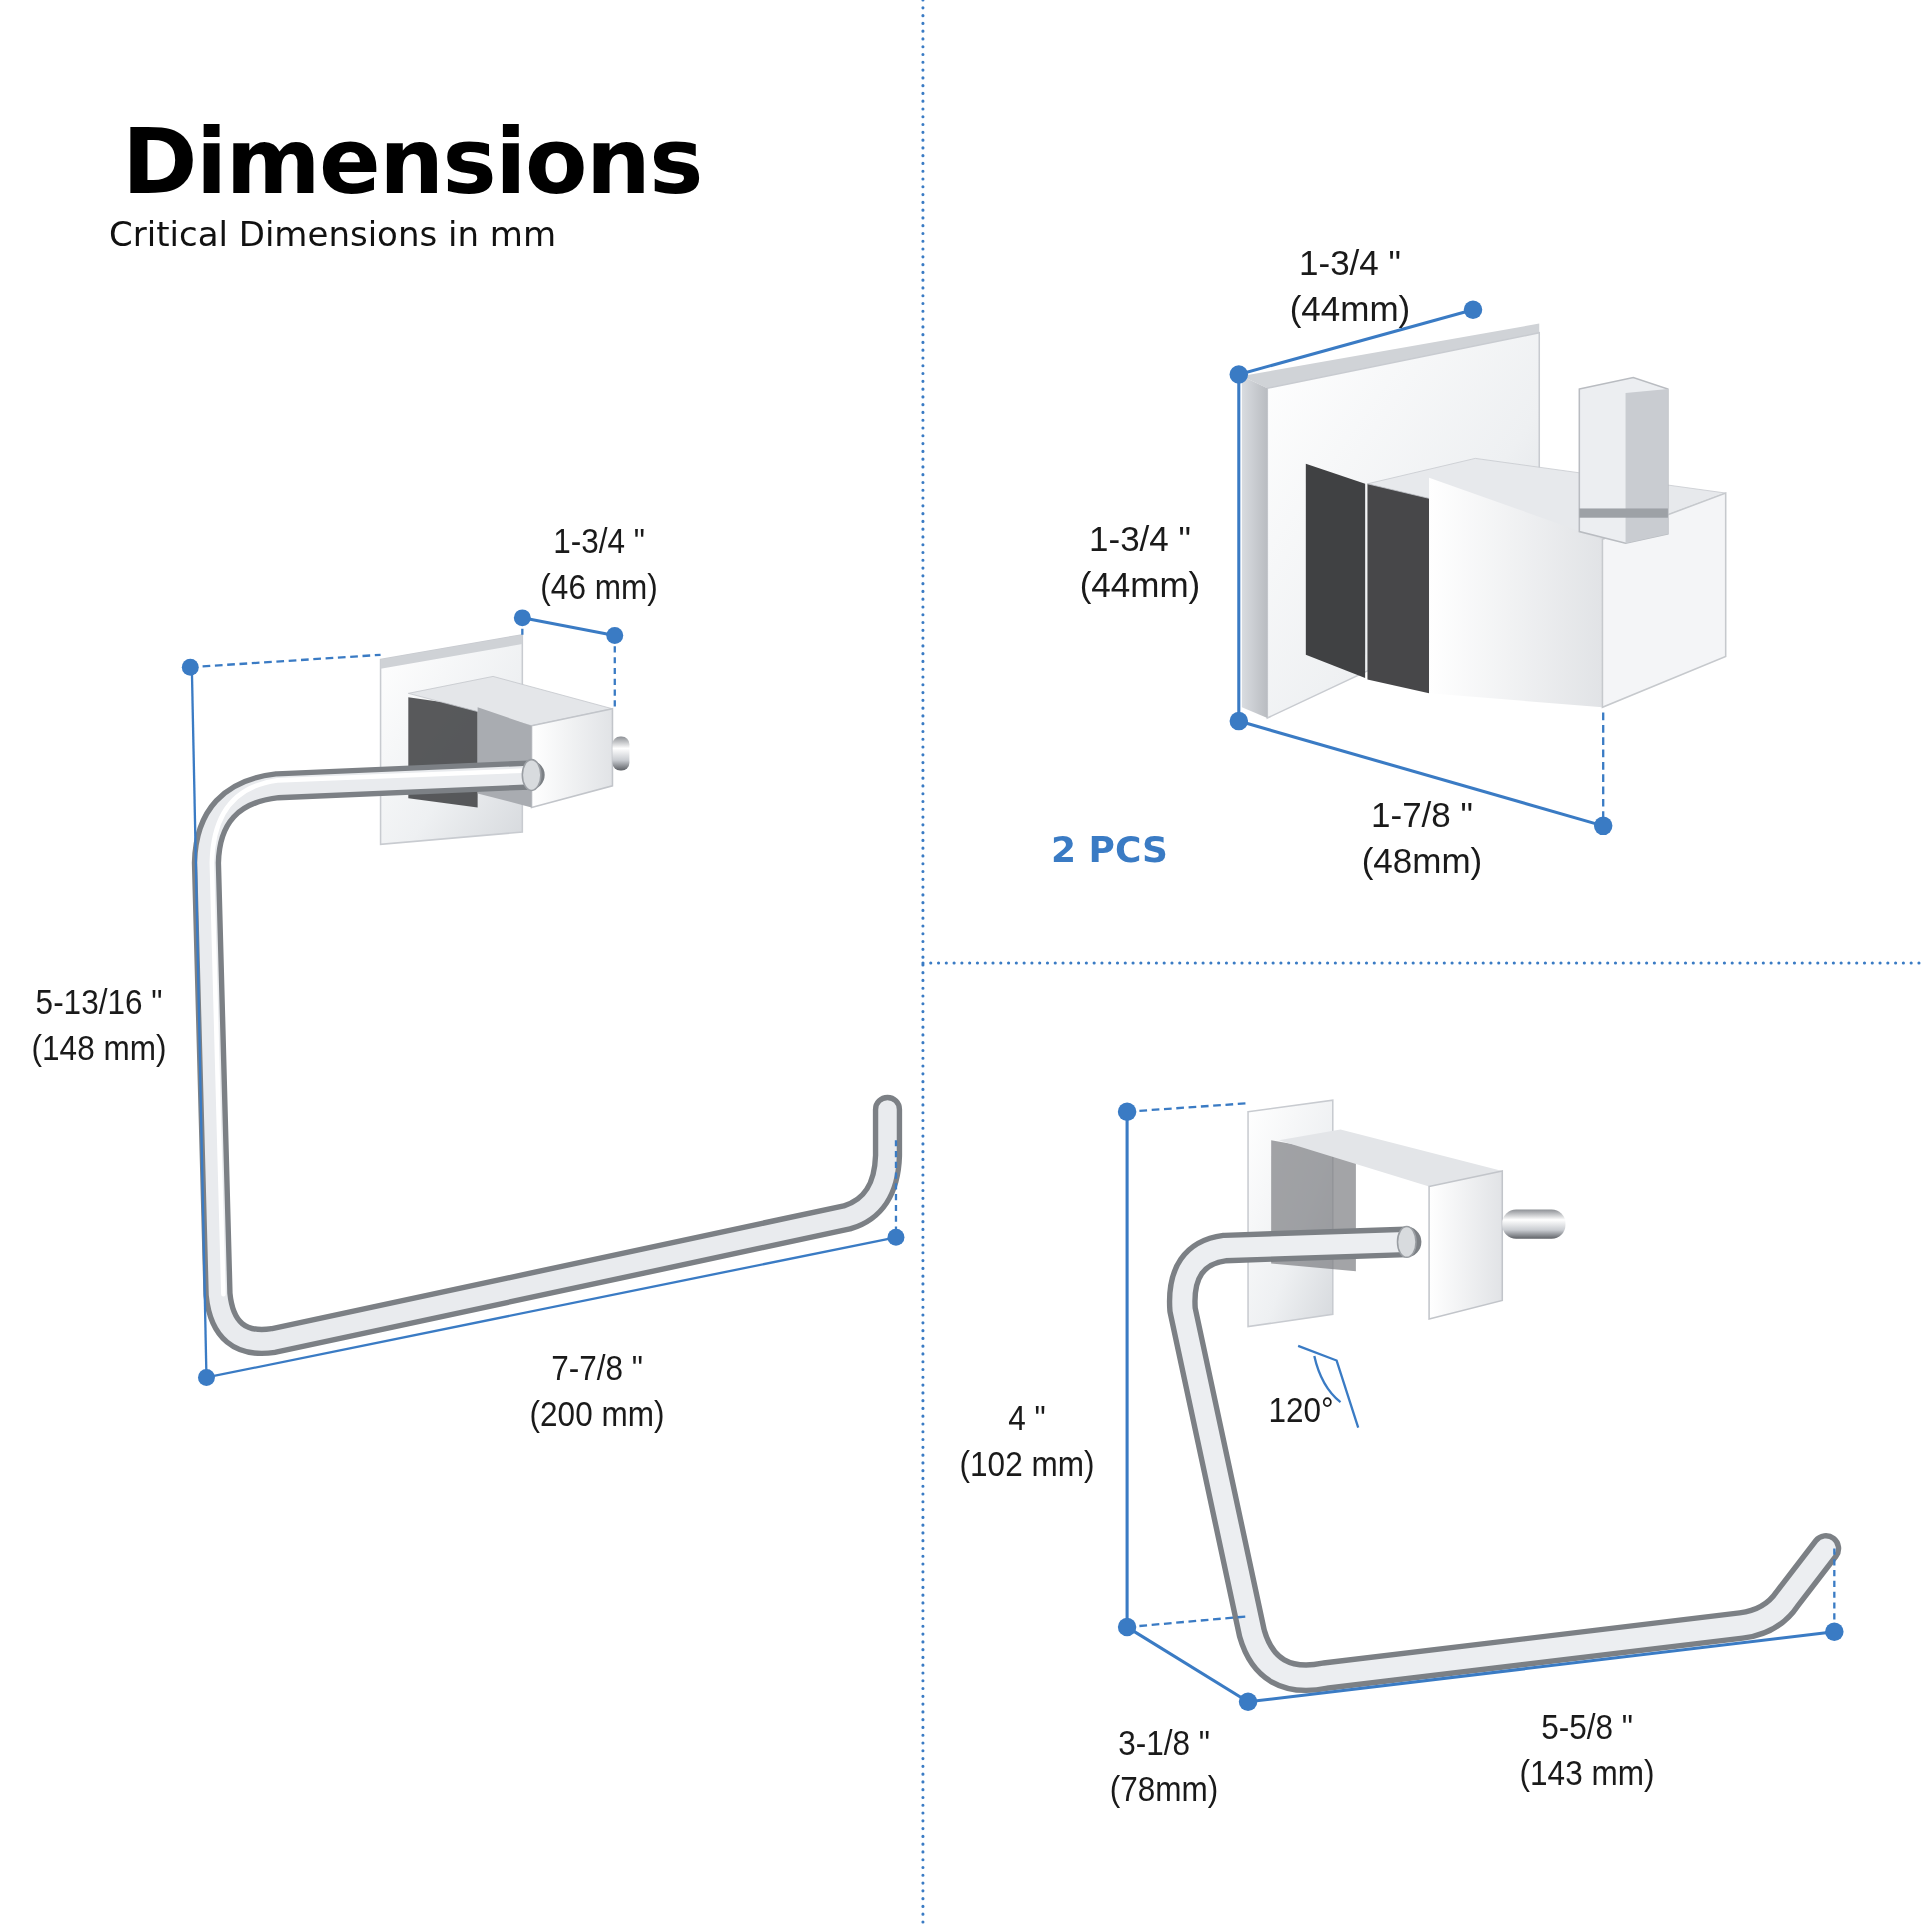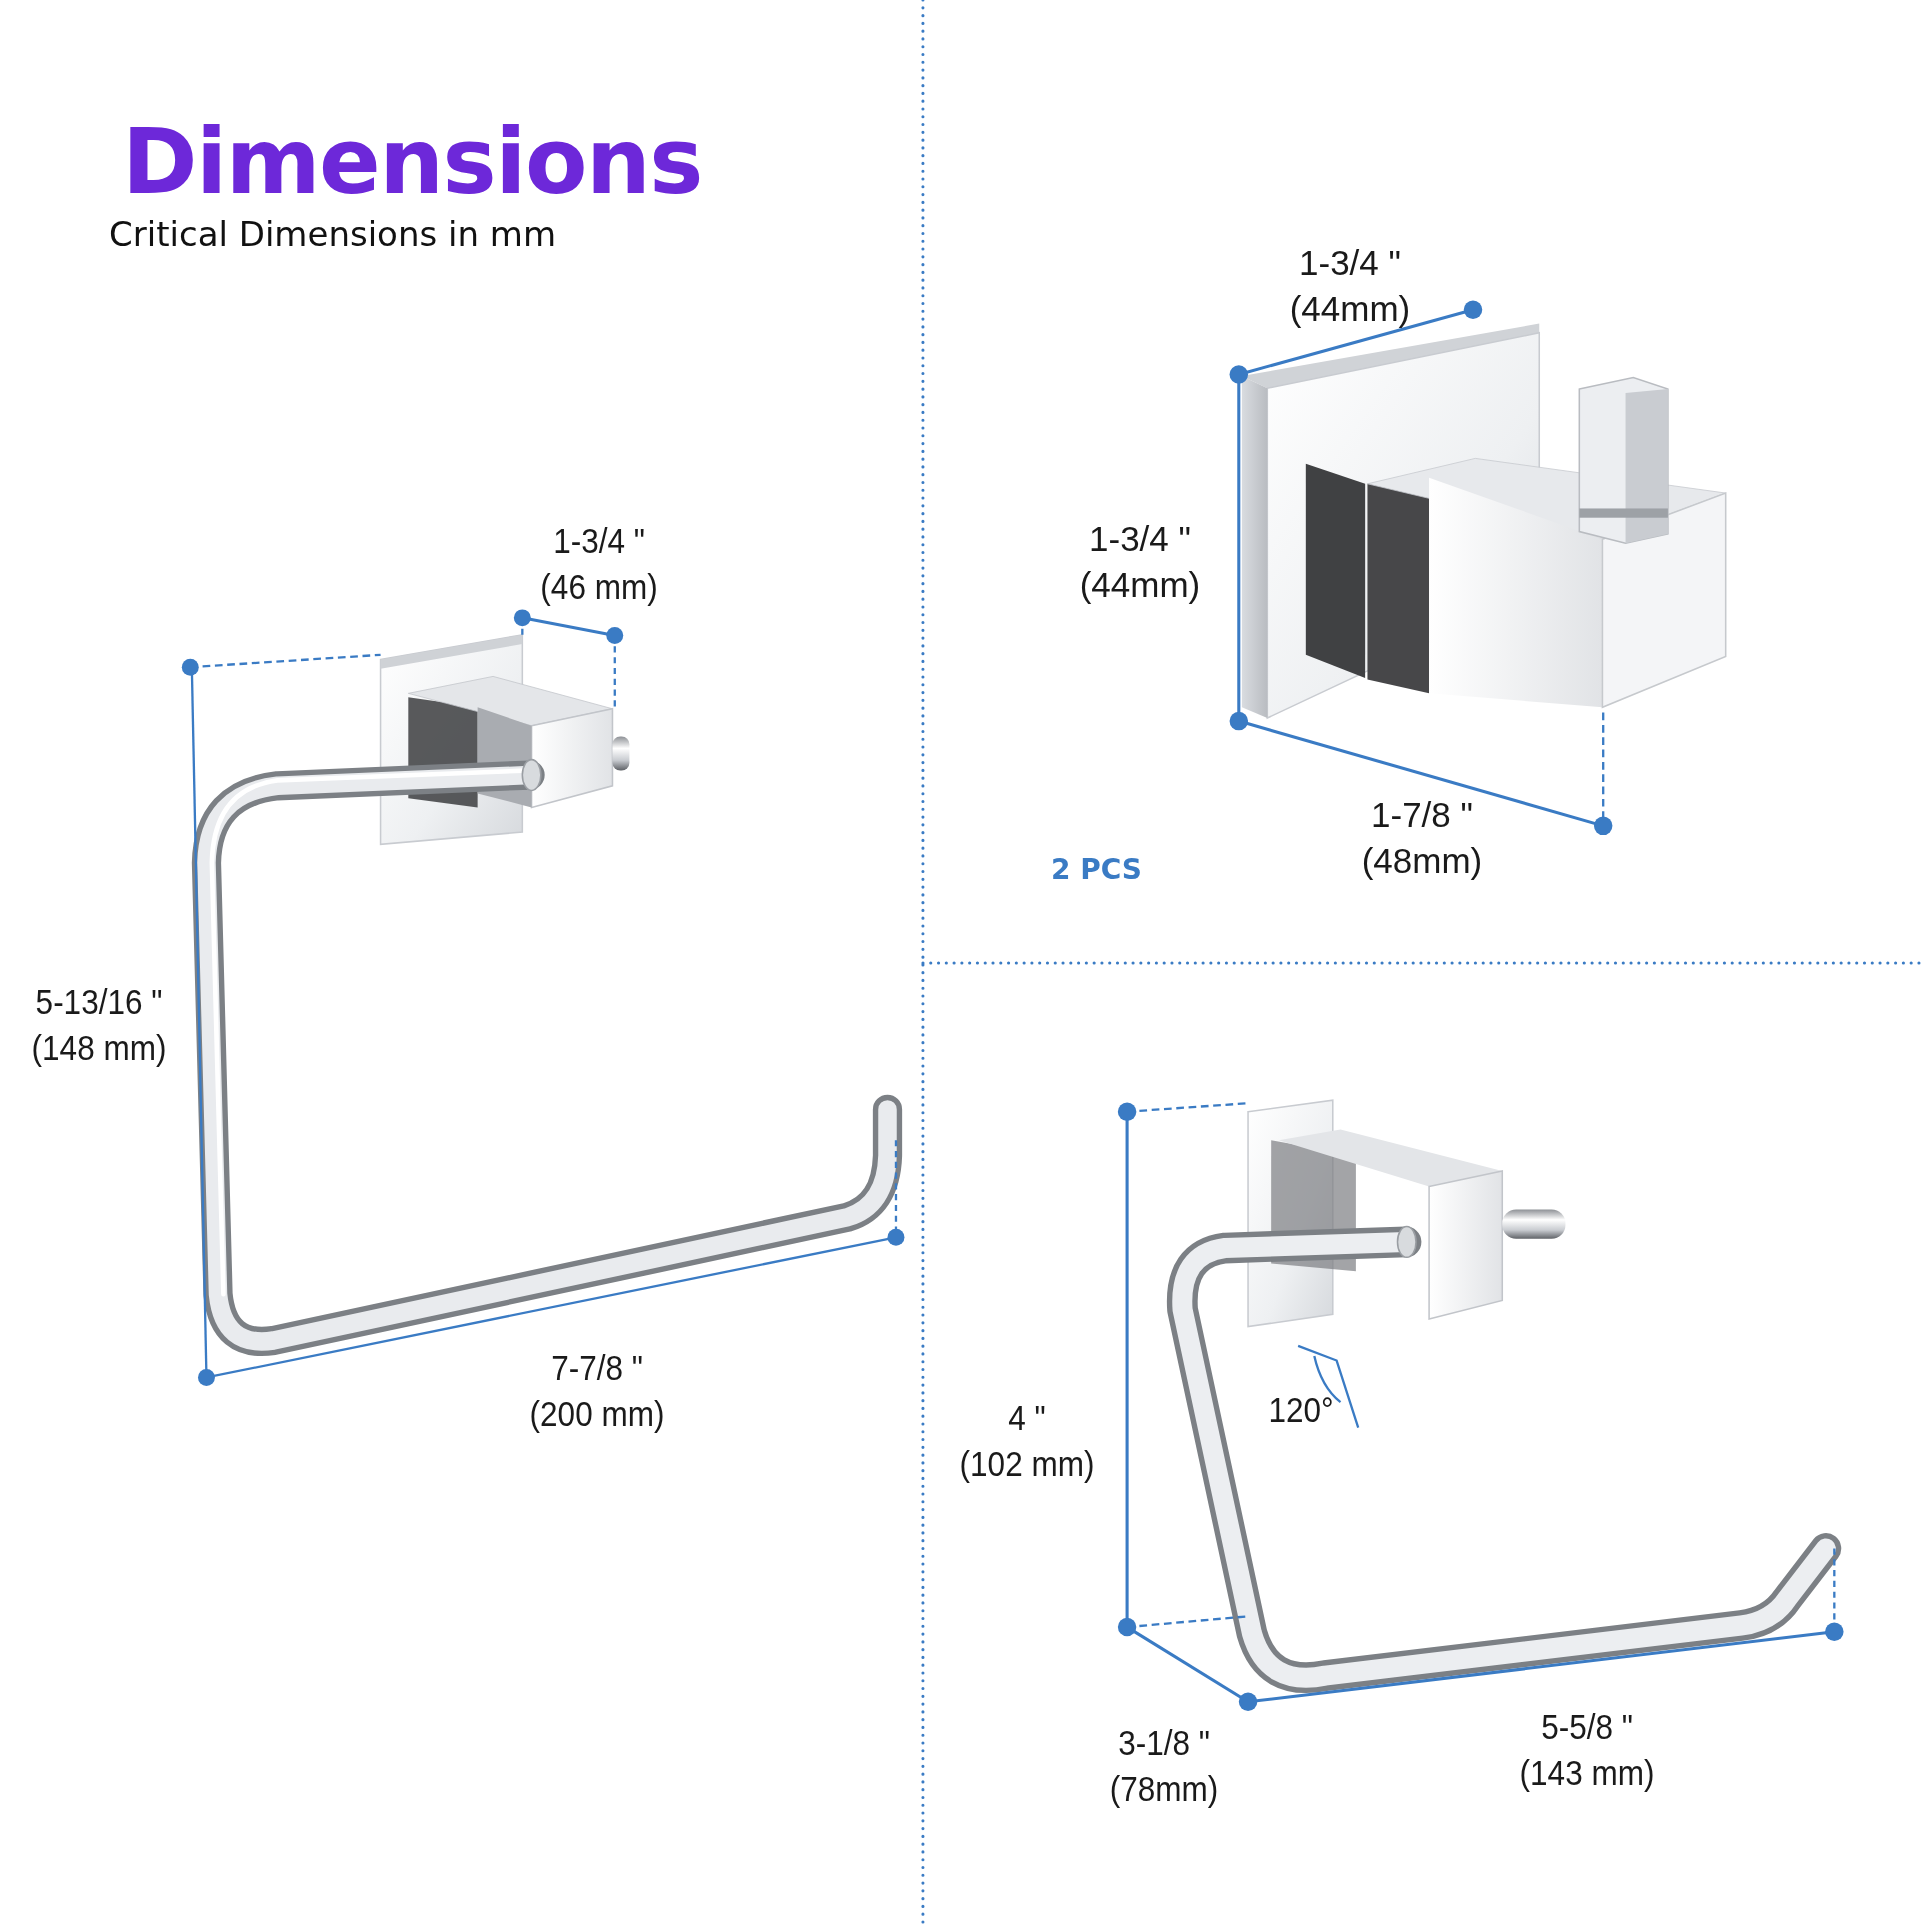--- a/index.html
+++ b/index.html
@@ -2,21 +2,21 @@
 <html style="font-size:12.3px"><head>
 <meta charset="utf-8">
 <style>
   html, body { margin:0; padding:0; background:#ffffff; }
   body { width:1926px; height:1926px; position:relative; overflow:hidden; font-family:"Liberation Sans", sans-serif; }
   .abs { position:absolute; }
   .title { left:122px; top:116px; font-family:"DejaVu Sans", sans-serif; font-weight:bold; font-size:91px; letter-spacing:-1.5px; line-height:1; }
   .subtitle { left:109px; top:217px; font-family:"DejaVu Sans", sans-serif; font-size:34px; color:#111; line-height:1; }
   .label { position:absolute; text-align:center; font-family:"Liberation Sans", sans-serif; font-size:35px; color:#1a1a1a; line-height:46px; white-space:nowrap; transform:translateX(-50%); }
   .label.cond { font-family:"Liberation Sans", sans-serif; transform:translateX(-50%) scaleX(0.9); }
-  .pcs { position:absolute; font-family:"DejaVu Sans", sans-serif; font-weight:bold; font-size:28px; line-height:1;margin-top:24px; }
+  .pcs { position:absolute; font-family:"DejaVu Sans", sans-serif; font-weight:bold; font-size:36px; line-height:1; }
   svg.canvas { position:absolute; left:0; top:0; }
 </style>
 </head>
 <body>
 
 <svg class="canvas" width="1926" height="1926" viewBox="0 0 2500 2500">
   <defs>
     <linearGradient id="tubeV" x1="0" y1="0" x2="1" y2="0">
       <stop offset="0" stop-color="#8e9196"></stop>
       <stop offset="0.35" stop-color="#ffffff"></stop>
@@ -145,21 +145,21 @@
     <line x1="1463" y1="2112" x2="1620" y2="2209" stroke-width="4"></line>
     <line x1="1620" y1="2209" x2="2381" y2="2118" stroke-width="4"></line>
     <line x1="2381" y1="2010" x2="2381" y2="2118" stroke-width="3" stroke-dasharray="8 6"></line>
     <circle cx="1463" cy="1443" r="12" stroke="none"></circle>
     <circle cx="1463" cy="2112" r="12" stroke="none"></circle>
     <circle cx="1620" cy="2209" r="12" stroke="none"></circle>
     <circle cx="2381" cy="2118" r="12" stroke="none"></circle>
   </g>
 </svg>
 
-<div class="abs title" style="color:#6d28d9;text-align:right;">Dimensions</div>
+<div class="abs title" style="color:#000000;text-align:right;">Dimensions</div>
 <div class="abs subtitle">Critical Dimensions in mm</div>
 
 <div class="label cond" style="left:599px; top:518px;">
   <div>1-3/4 "</div>
   <div>(46 mm)</div>
 </div>
 <div class="label cond" style="left:99px; top:979px;">
   <div>5-13/16 "</div>
   <div>(148 mm)</div>
 </div>

